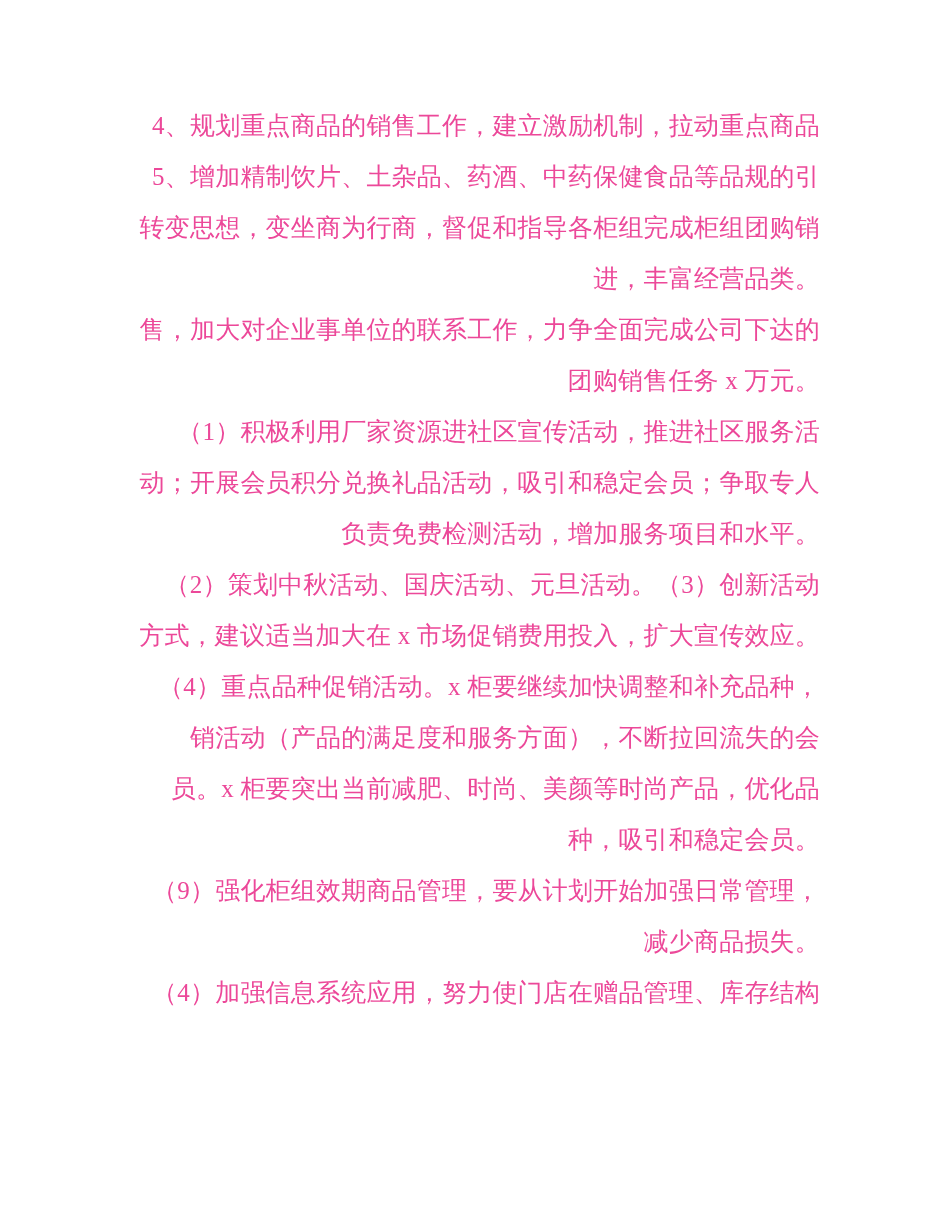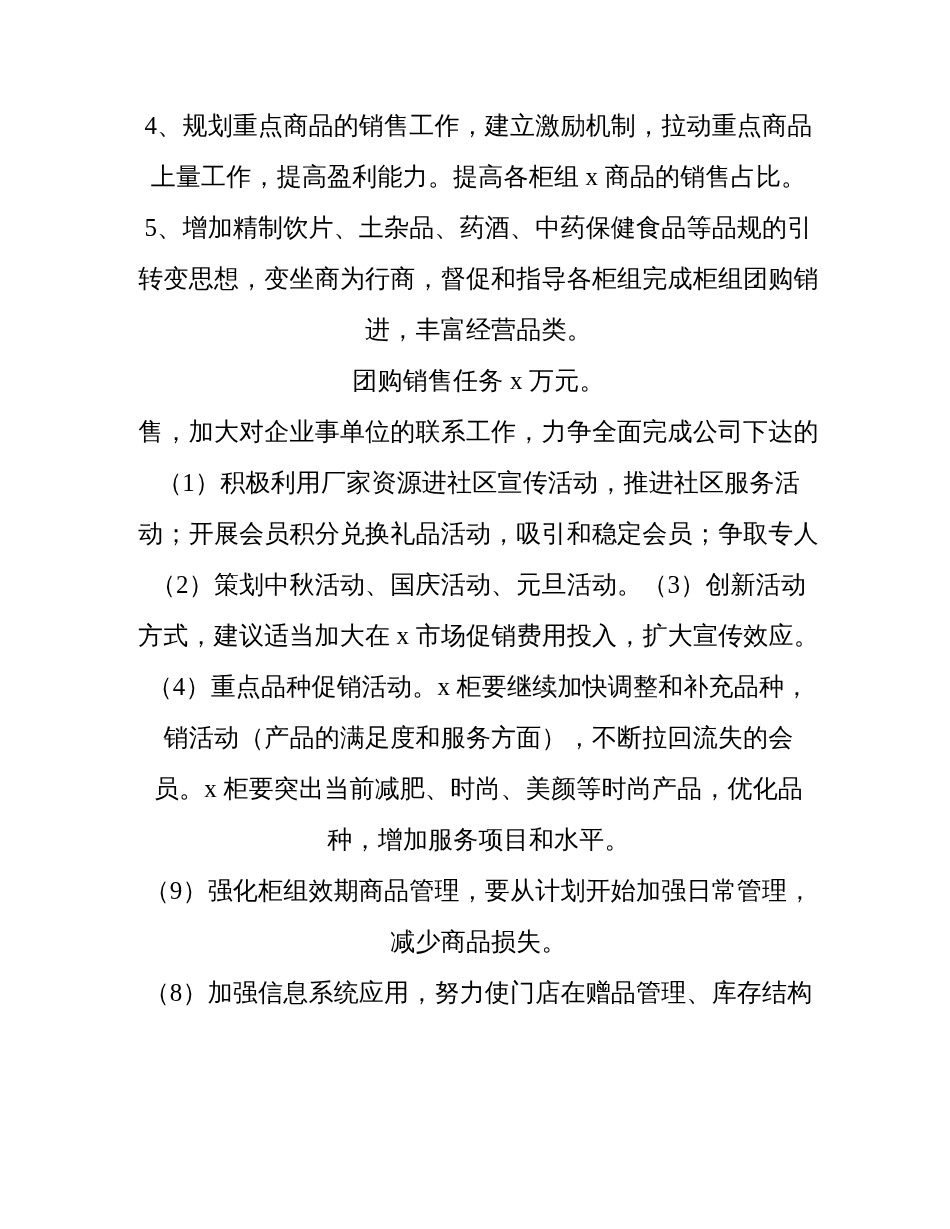--- a/index.html
+++ b/index.html
@@ -20,43 +20,43 @@
     background: #ffffff;
     box-sizing: border-box;
     padding: 100px 130px 0 137px;
   }
   .doc-body {
     width: 683px;
   }
   .line {
     font-size: 25px;
     line-height: 51px;
-    color: #000000;
+    color: #ec4899;
     white-space: pre;
     letter-spacing: 0.2px;
-    text-align: center;
+    text-align: right;
   }
 </style>
 </head>
 <body>
 
 <div class="page">
   <div class="doc-body">
     <div class="line">4、规划重点商品的销售工作，建立激励机制，拉动重点商品</div>
-    <div class="line">上量工作，提高盈利能力。提高各柜组 x 商品的销售占比。</div>
     <div class="line">5、增加精制饮片、土杂品、药酒、中药保健食品等品规的引</div>
     <div class="line">转变思想，变坐商为行商，督促和指导各柜组完成柜组团购销</div>
     <div class="line">进，丰富经营品类。</div>
+    <div class="line">售，加大对企业事单位的联系工作，力争全面完成公司下达的</div>
     <div class="line">团购销售任务 x 万元。</div>
-    <div class="line">售，加大对企业事单位的联系工作，力争全面完成公司下达的</div>
     <div class="line">（1）积极利用厂家资源进社区宣传活动，推进社区服务活</div>
     <div class="line">动；开展会员积分兑换礼品活动，吸引和稳定会员；争取专人</div>
+    <div class="line">负责免费检测活动，增加服务项目和水平。</div>
     <div class="line">（2）策划中秋活动、国庆活动、元旦活动。（3）创新活动</div>
     <div class="line">方式，建议适当加大在 x 市场促销费用投入，扩大宣传效应。</div>
     <div class="line">（4）重点品种促销活动。x 柜要继续加快调整和补充品种，</div>
     <div class="line">销活动（产品的满足度和服务方面），不断拉回流失的会</div>
     <div class="line">员。x 柜要突出当前减肥、时尚、美颜等时尚产品，优化品</div>
-    <div class="line">种，增加服务项目和水平。</div>
+    <div class="line">种，吸引和稳定会员。</div>
     <div class="line">（9）强化柜组效期商品管理，要从计划开始加强日常管理，</div>
     <div class="line">减少商品损失。</div>
-    <div class="line">（8）加强信息系统应用，努力使门店在赠品管理、库存结构</div>
+    <div class="line">（4）加强信息系统应用，努力使门店在赠品管理、库存结构</div>
   </div>
 </div>
 
 </body></html>

